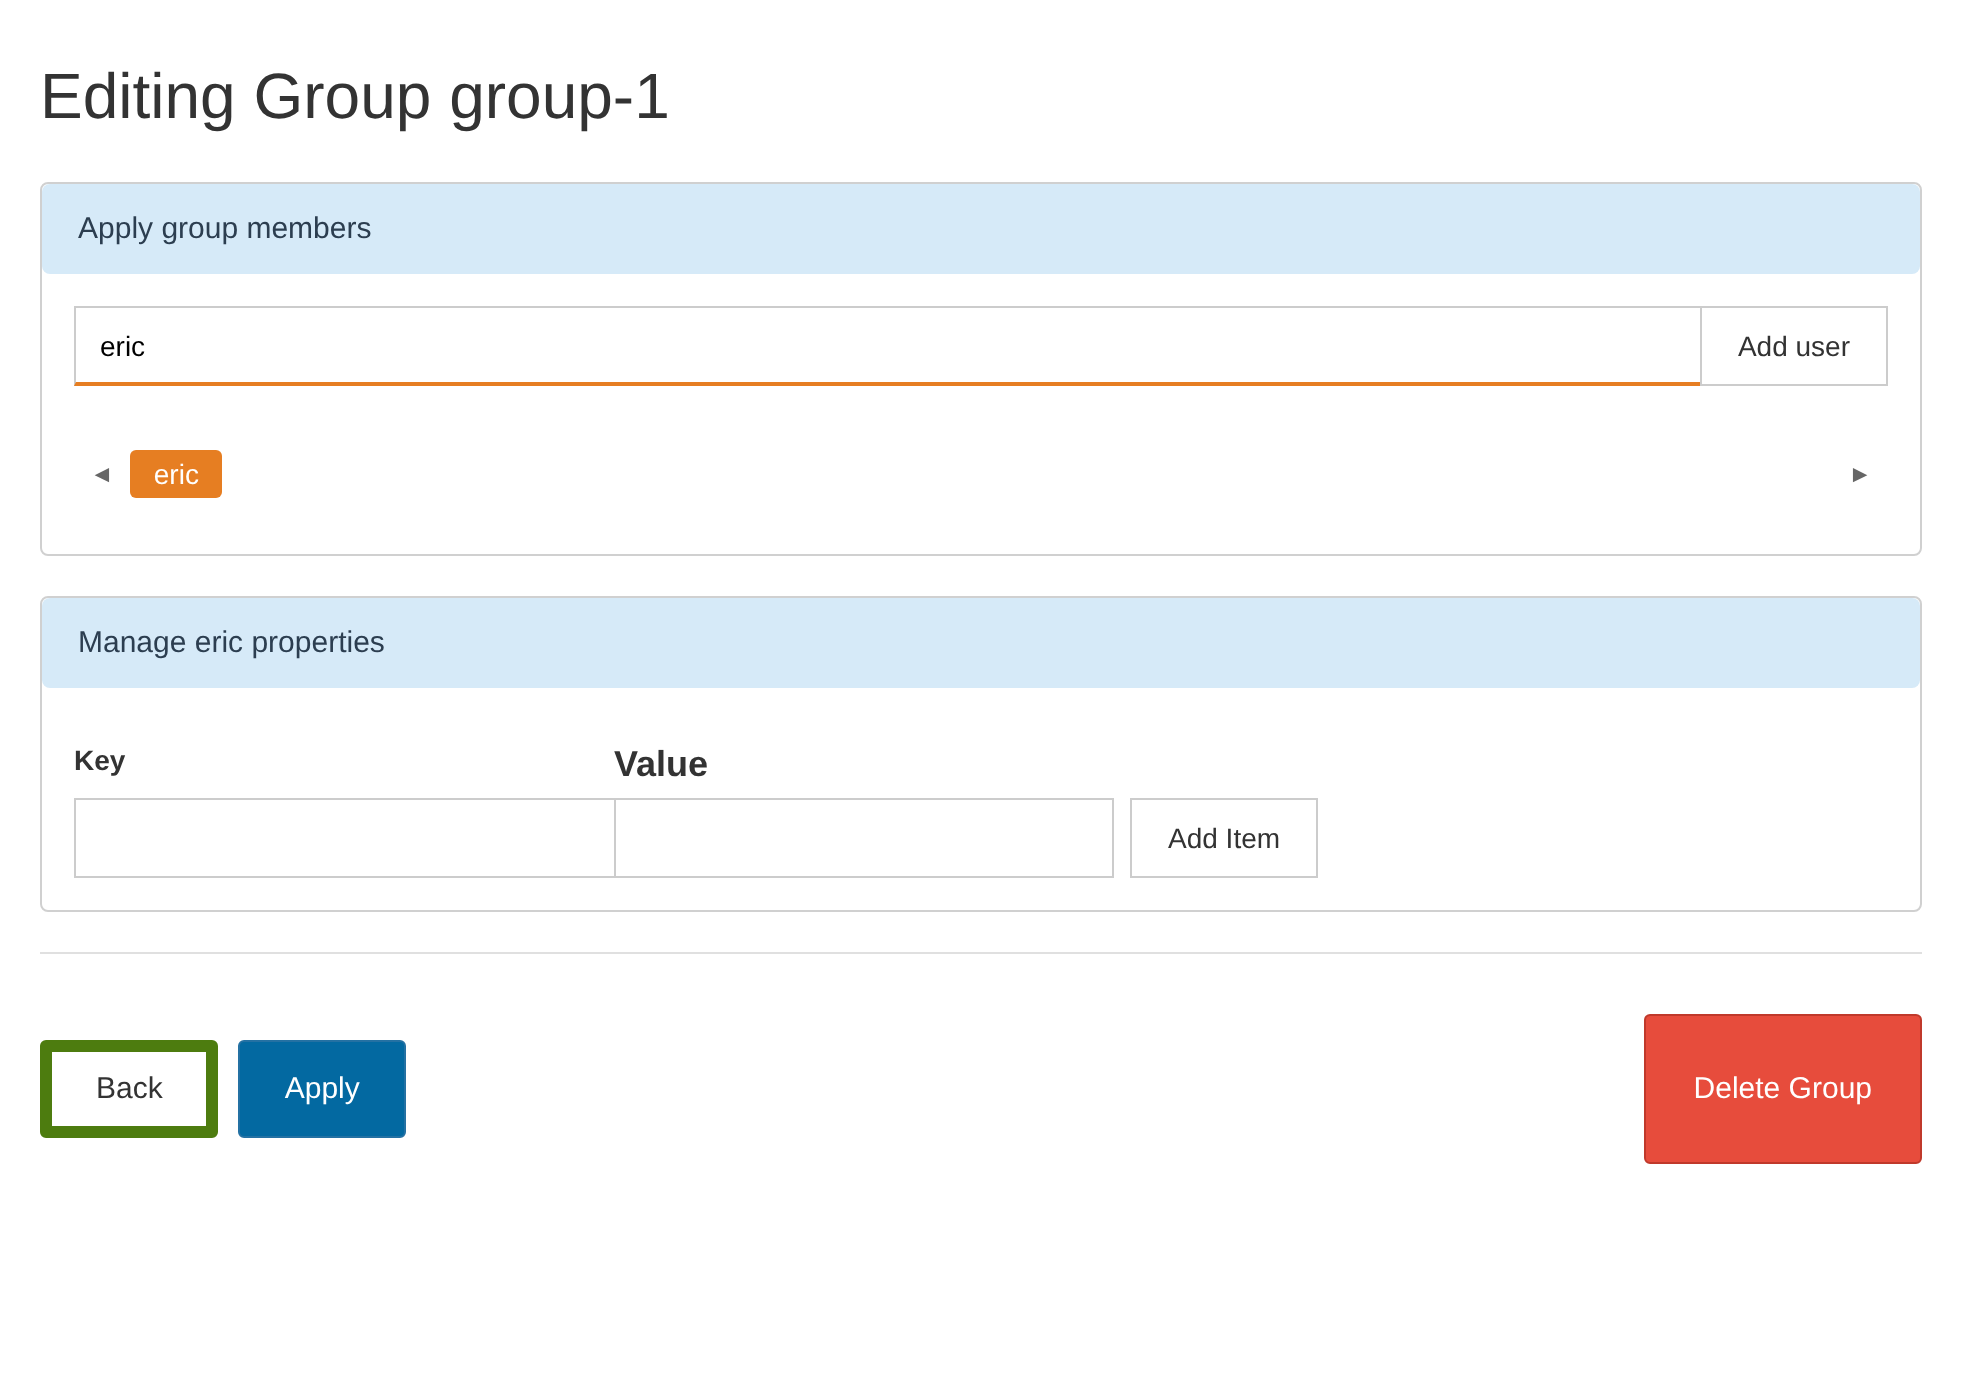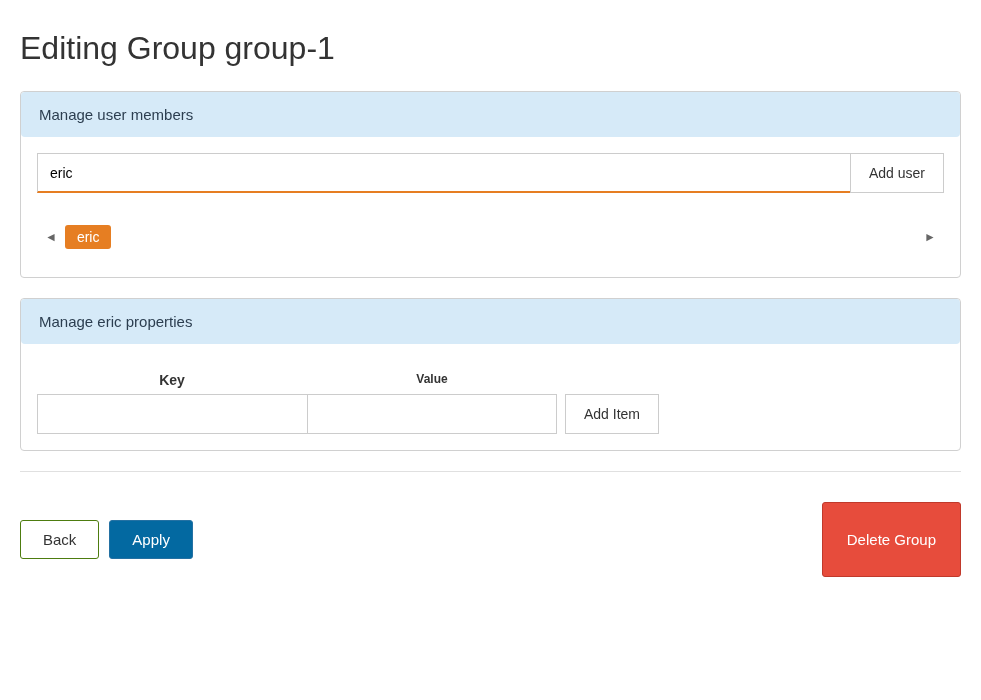--- a/index.html
+++ b/index.html
@@ -110,34 +110,33 @@
     }
 
     .properties-table {
       margin-top: 12px;
     }
 
     .properties-header-row {
       display: flex;
       gap: 0;
       margin-bottom: 6px;
-      text-align: center;
     }
 
     .properties-header-row .col-key {
       width: 270px;
       font-weight: bold;
       font-size: 14px;
       color: #333;
     }
 
     .properties-header-row .col-value {
       width: 250px;
       font-weight: bold;
-      font-size: 12px;
+      font-size: 18px;
       color: #333;
     }
 
     .properties-input-row {
       display: flex;
       align-items: center;
       gap: 0;
     }
 
     .properties-input-row input {
@@ -176,21 +175,21 @@
       padding: 10px 0;
     }
 
     .footer-left {
       display: flex;
       gap: 10px;
     }
 
     .back-btn {
       background: #ffffff;
-      border: 1px solid #4d7c0f;
+      border: 6px solid #4d7c0f;
       padding: 10px 22px;
       font-size: 15px;
       cursor: pointer;
       border-radius: 3px;
       color: #333333;
     }
 
     .apply-btn {
       background: #0369a1;
       border: 1px solid #2471a3;
@@ -214,21 +213,21 @@
     .input-underline {
       border-bottom: 2px solid #e67e22 !important;
     }
   </style>
 </head>
 <body>
 
 <h1 class="page-title">Editing Group group-1</h1>
 
 <div class="section-block">
-  <div class="section-header">Manage user members</div>
+  <div class="section-header">Apply group members</div>
   <div class="section-content">
 
     <div class="user-input-row">
       <input type="text" class="user-input input-underline" value="eric" style="">
       <button class="add-user-btn">Add user</button>
     </div>
 
     <div class="tags-row">
       <span class="scroll-arrow">◄</span>
       <div class="tags-container">

